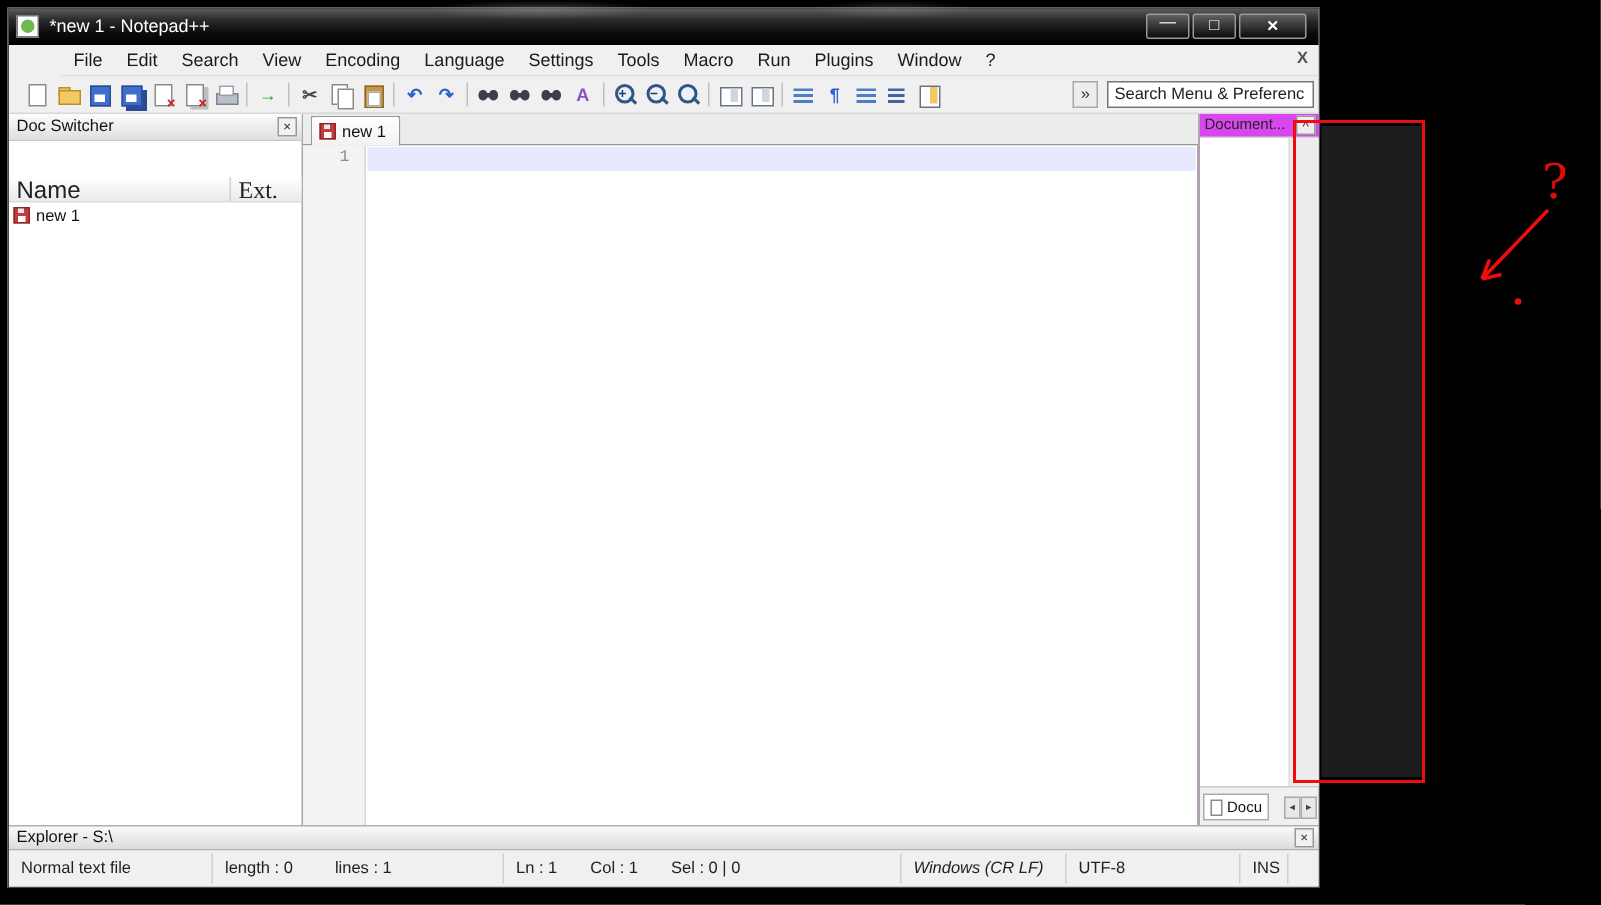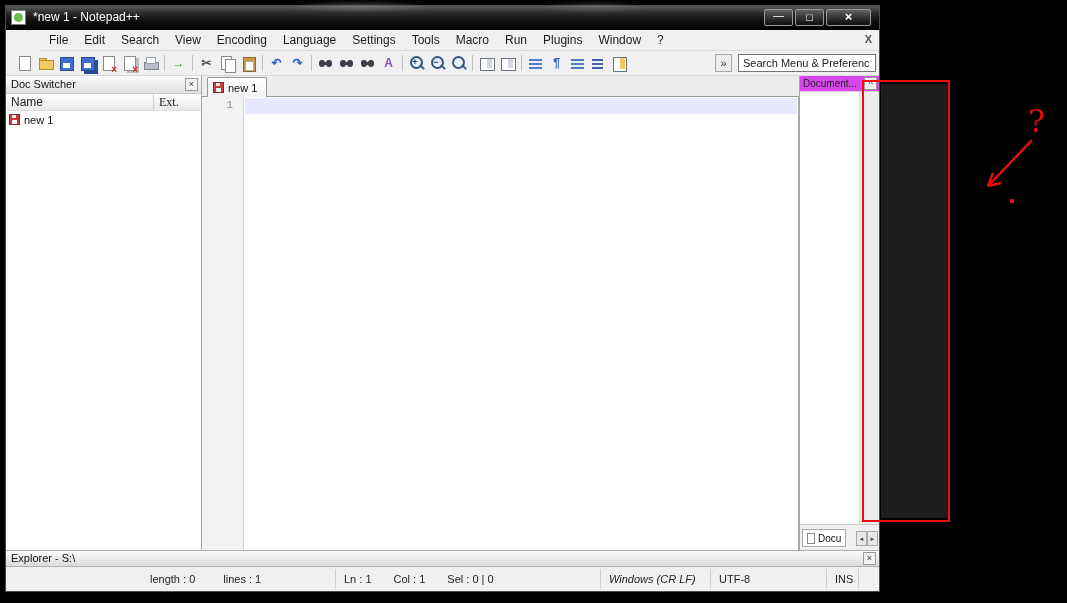--- a/index.html
+++ b/index.html
@@ -96,21 +96,21 @@
 
   
   .docswitcher { position:absolute; left:0; top:70px; width:196px; height:474px;
       background:#fff; border-right:1px solid #a8a8a8; }
   .panel-head { height:18px; background:linear-gradient(#fcfcfc,#dfdfdf);
       border-bottom:1px solid #c8c8c8; font-size:11px; padding:2px 5px; position:relative; color:#111; }
   .panel-close { position:absolute; right:3px; top:2px; width:13px; height:13px;
       border:1px solid #999; background:#f2f2f2; font-size:9px; line-height:11px;
       text-align:center; color:#333; }
   .cols { height:17px; display:flex; background:linear-gradient(#ffffff,#eaeaea);
-      border-bottom:1px solid #dcdcdc; font-size:12px; color:#222; }
+      border-bottom:1px solid #dcdcdc; font-size:16px; color:#222;margin-top:24px; }
   .col-name { width:148px; border-right:1px solid #cfcfcf; padding:1px 5px; }
   .col-ext { flex:1; padding:1px 5px;font-family:Liberation Serif, serif; }
   .ds-row { height:17px; display:flex; align-items:center; font-size:11px; padding-left:3px; gap:4px; color:#111; }
   .ds-name { width:128px; }
   .floppy-red { width:11px; height:11px; background:#c43c3c; border:1px solid #8d2626; position:relative; flex:none; }
   .floppy-red::after { content:""; position:absolute; left:2px; bottom:0; width:5px; height:4px; background:#fff; }
   .floppy-red::before { content:""; position:absolute; left:2px; top:0; width:4px; height:3px; background:#e9e9e9; }
 
   
   .editor { position:absolute; left:196px; top:70px; width:597px; height:474px; }
@@ -339,20 +339,21 @@
       </span>
     </div>
   </div>
 
   <div class="explorerbar">
     <span>Explorer - S:\</span>
     <span class="panel-close">×</span>
   </div>
 
   <div class="statusbar">
+    <span class="scell" style="left:0;width:136px;">Normal text file</span>
     <span class="scell" style="left:136px;width:194px;">
       <span class="sp1">length : 0</span><span>lines : 1</span>
     </span>
     <span class="scell" style="left:330px;width:265px;">
       <span class="sp2">Ln : 1</span><span class="sp2">Col : 1</span><span>Sel : 0 | 0</span>
     </span>
     <span class="scell" style="left:595px;width:110px;font-style:italic;">Windows (CR LF)</span>
     <span class="scell" style="left:705px;width:116px;">UTF-8</span>
     <span class="scell" style="left:821px;width:32px;">INS</span>
   </div>

